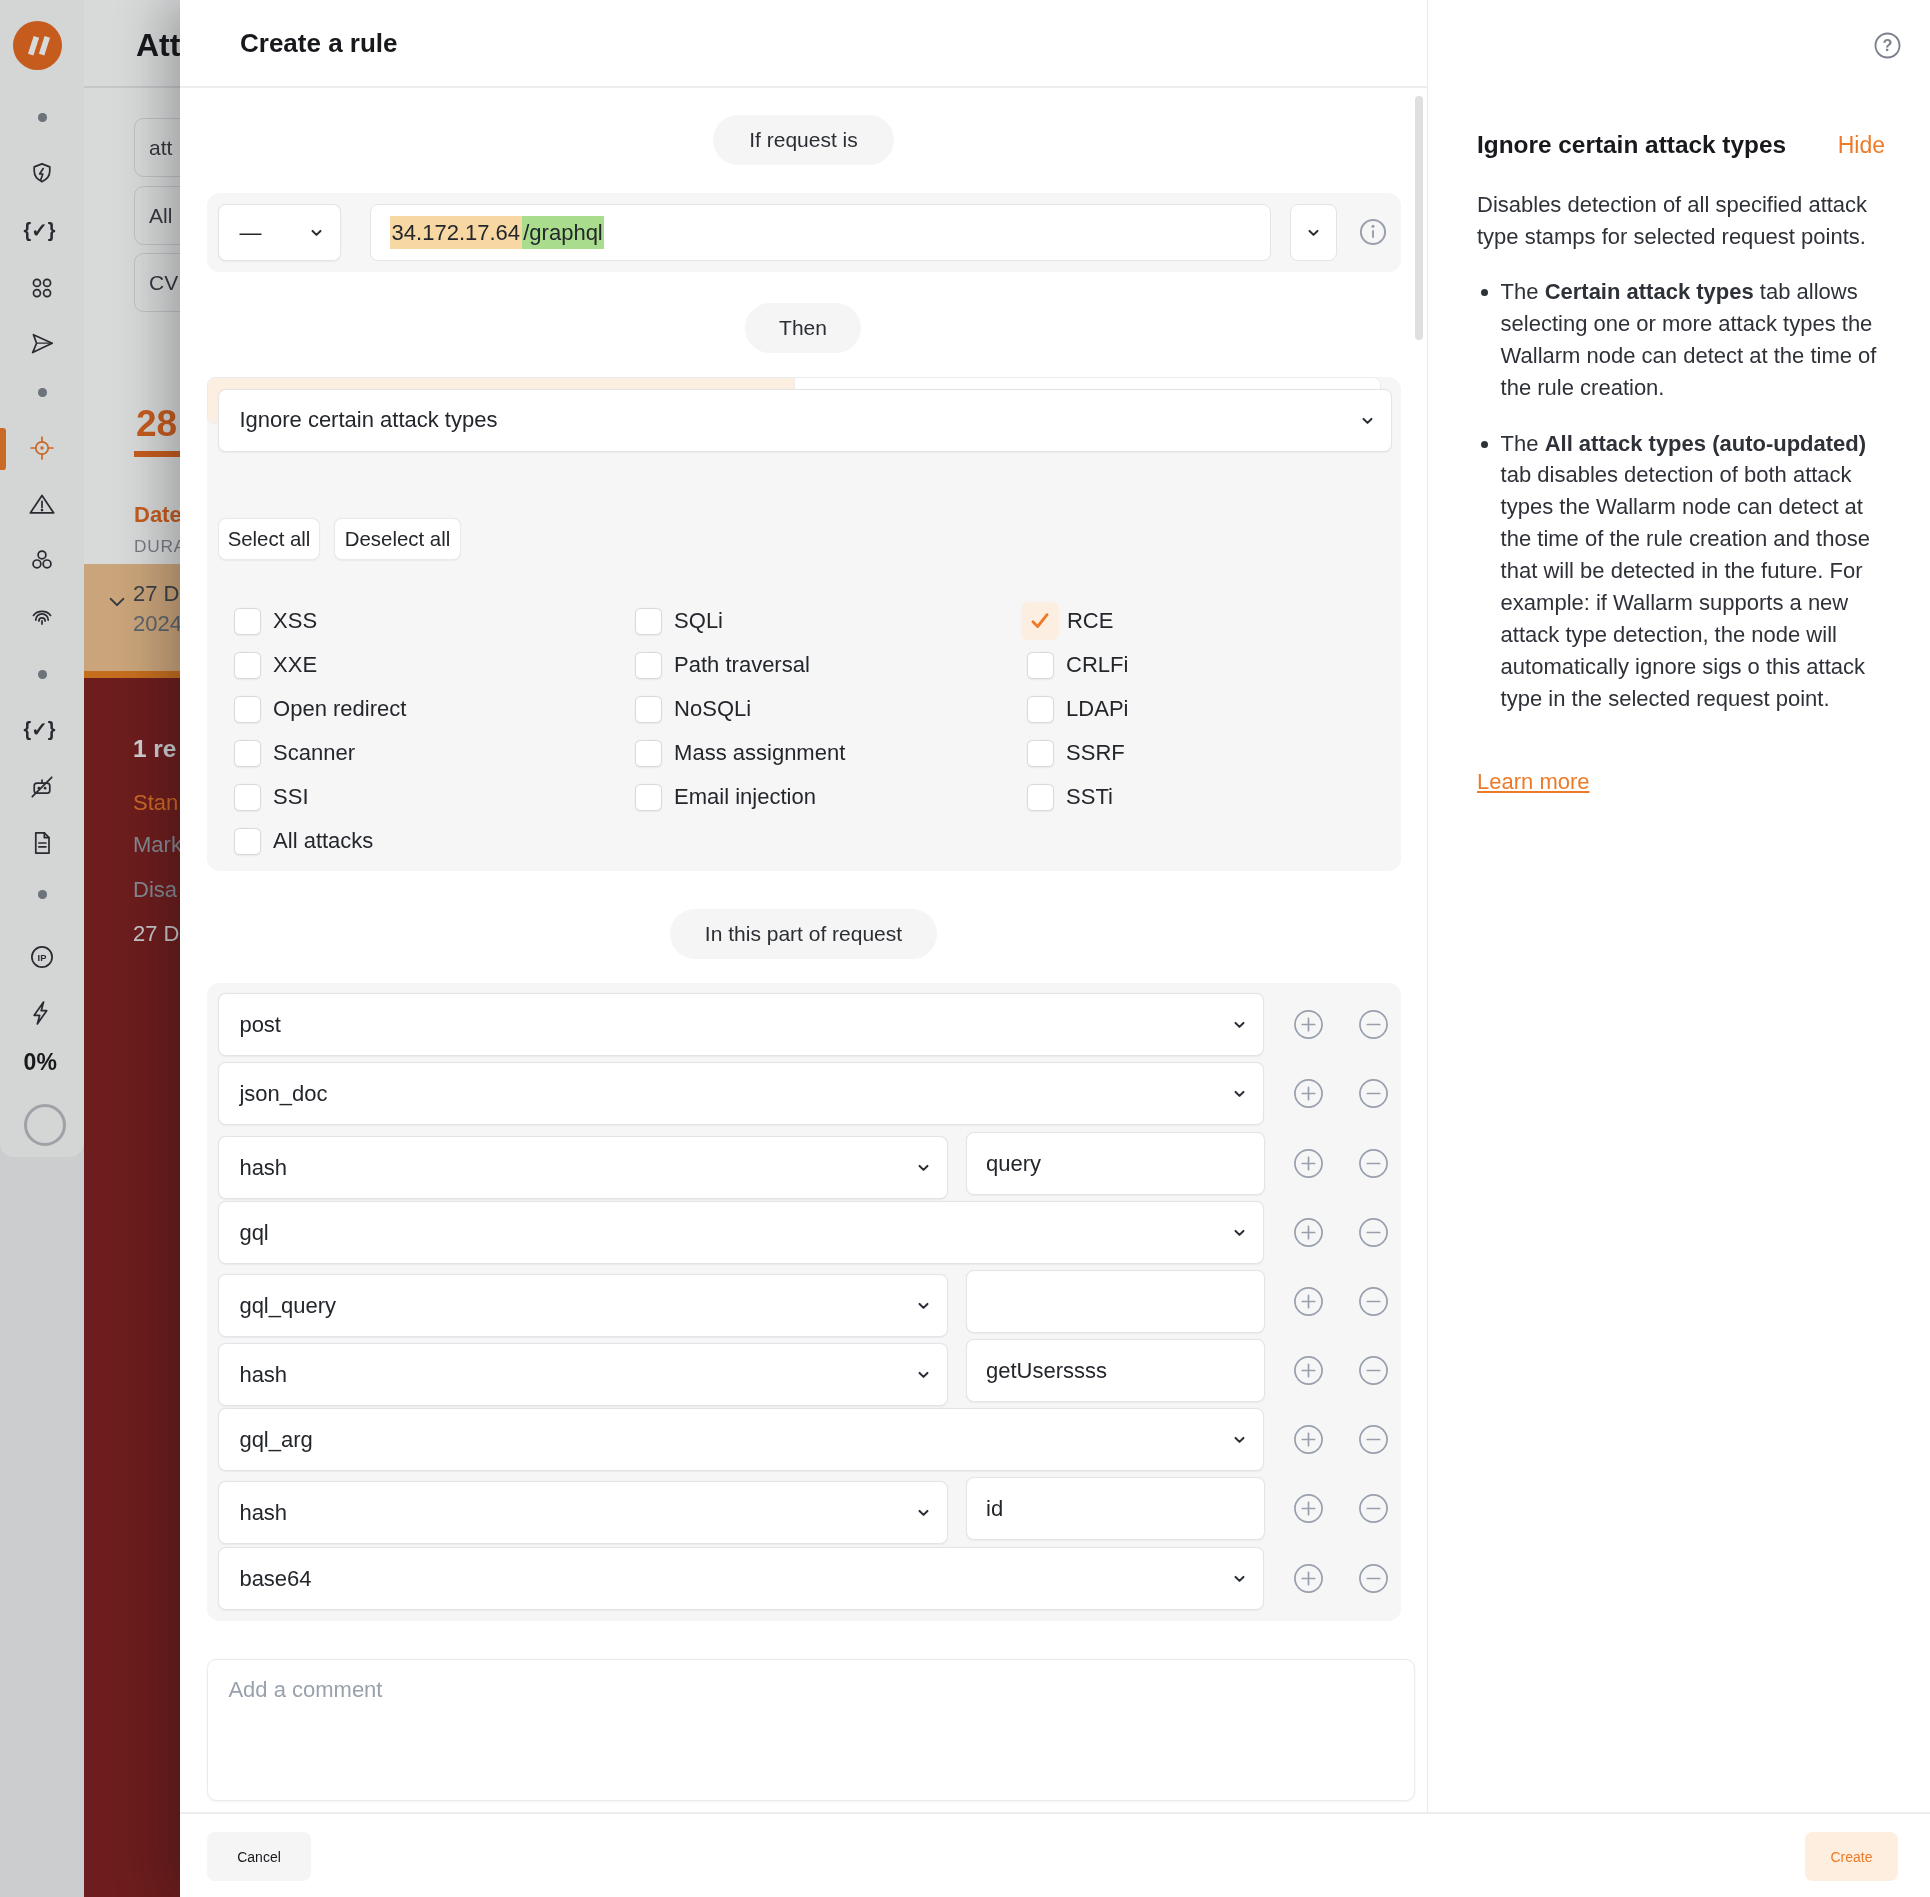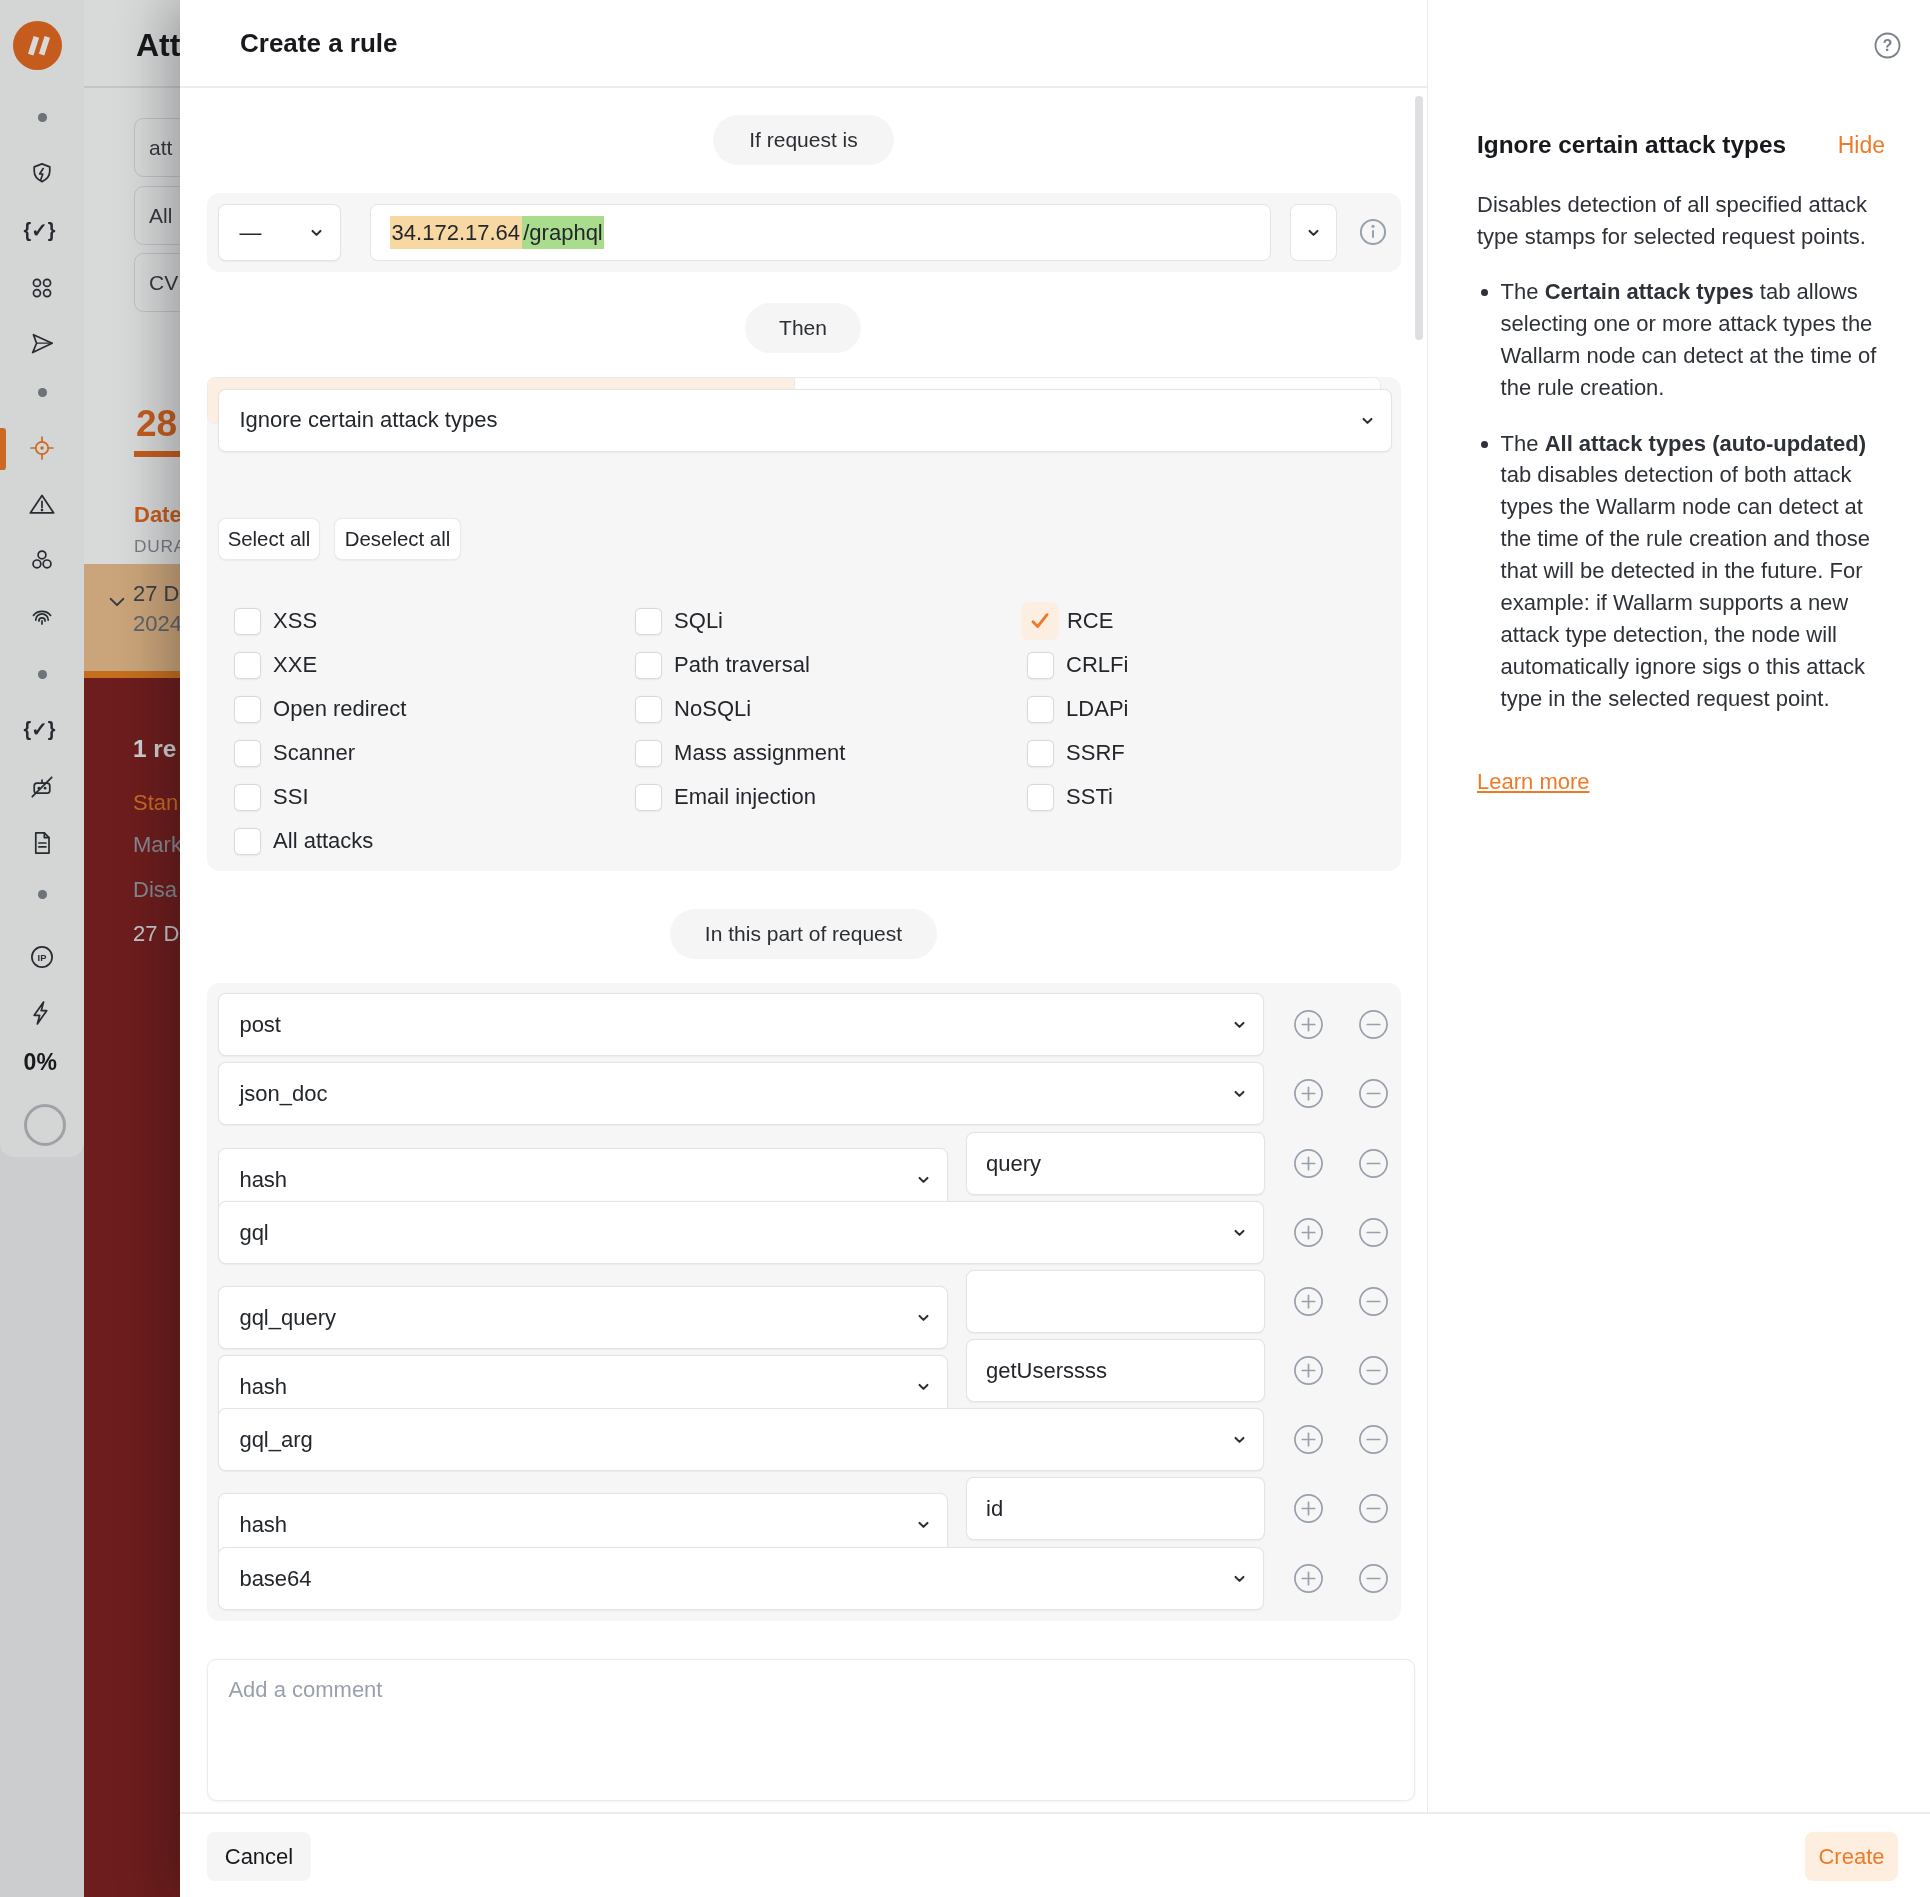--- a/index.html
+++ b/index.html
@@ -114,35 +114,35 @@
         box-shadow:0 0.8px 1.6px rgba(16,24,40,.06);box-sizing:border-box;margin-left:5.5px;}
   .glabel{margin-left:12.6px;font-size:22px;color:#23262b;white-space:nowrap;}
   .cbox-checked{width:38px;height:38px;background:#fcefe2;border-radius:7px;display:flex;
         align-items:center;justify-content:center;}
   .cbox-checked svg{width:22px;height:22px;fill:none;stroke:#ee7a28;stroke-width:3.6;
         stroke-linecap:round;stroke-linejoin:round;}
 
   
   .prow{position:absolute;left:0;width:1194px;height:63px;}
   .prow .sel-full{left:11px;top:0;width:1046px;height:63px;}
-  .prow .sel-half{left:11px;top:16px;width:730px;height:63px;}
+  .prow .sel-half{left:11px;top:4px;width:730px;height:63px;}
   .prow .val-input{left:759px;top:0;width:299px;height:63px;}
   .pm{position:absolute;width:31px;height:31px;top:15.7px;}
   .pm svg{width:31px;height:31px;fill:none;stroke:#98a0ad;stroke-width:2.2;stroke-linecap:round;}
   .pm.plus{left:1086px;} .pm.minus{left:1151px;}
 
   
   #comment{left:27px;top:1659px;width:1208px;height:142px;border:1.6px solid #ebebed;
            border-radius:9.4px;box-shadow:0 0.8px 2.4px rgba(16,24,40,.05);resize:none;
            font-size:22px;padding:17.3px 20.4px;box-sizing:border-box;color:#23262b;
            font-family:Liberation Sans, sans-serif;outline:none;}
   #comment::placeholder{color:#99a1ad;}
   #footer-divider{left:0;top:1812px;width:1751px;height:1.6px;background:#ededef;}
   .fbtn{position:absolute;top:1832px;height:49px;border-radius:7.9px;display:flex;
-        align-items:center;justify-content:center;font-size:22px;box-sizing:border-box;}
+        align-items:center;justify-content:center;font-size:14px;box-sizing:border-box;}
   #btn-cancel{left:27px;width:104px;background:#f5f5f6;color:#17191d;}
   #btn-create{left:1625px;width:93px;background:#fdeee0;color:#ee7a28;}
 
   
   #scroll-thumb{left:1235px;top:96px;width:7.9px;height:244px;background:#dedfe1;border-radius:3.9px;}
 
   
   #help{left:1247px;top:0;width:504px;height:1812px;border-left:1.6px solid #e9eaec;
         box-sizing:border-box;padding:131px 46px 0 49px;}
   .h-titlerow{display:flex;justify-content:space-between;align-items:baseline;}

